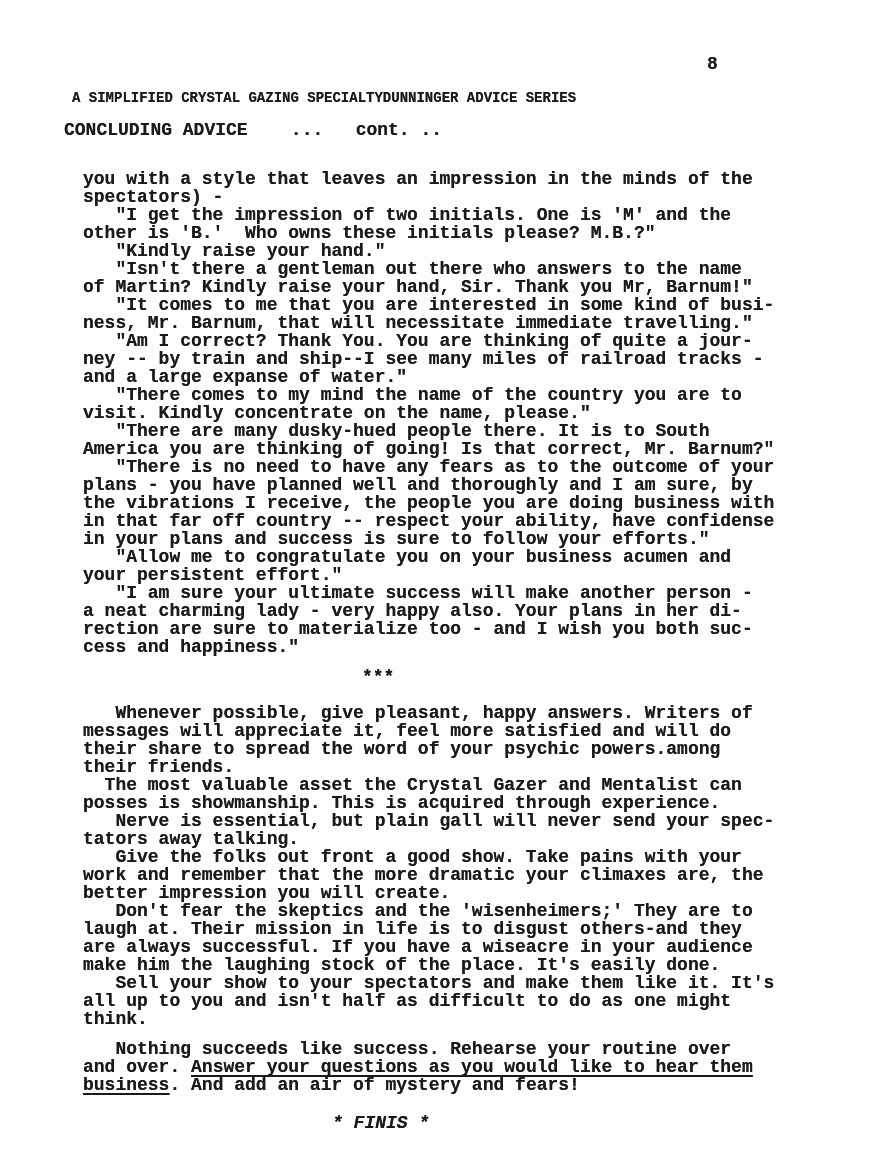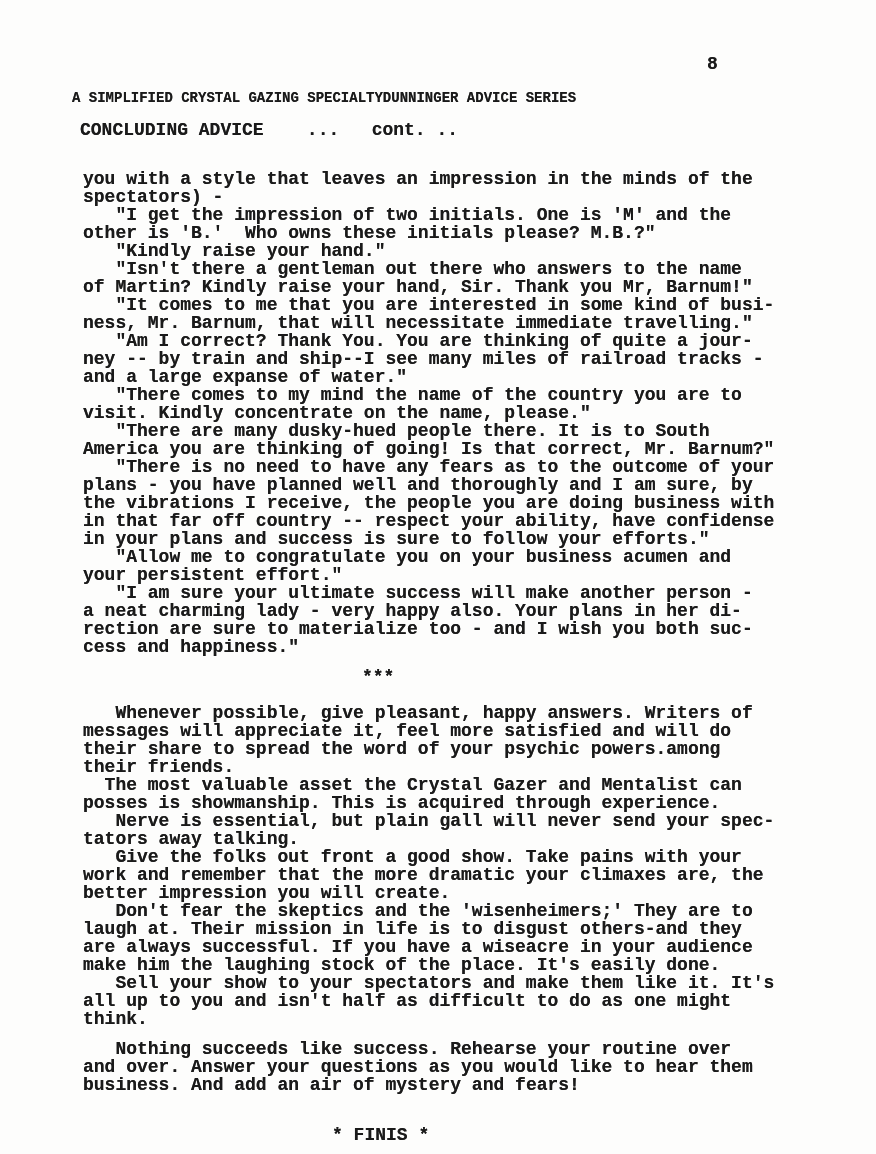--- a/index.html
+++ b/index.html
@@ -33,21 +33,21 @@
     width: 700px;
     display: flex;
     justify-content: flex-start;
     font-size: 14px;
     line-height: 20px;
     white-space: pre;
   }
   .subheading {
     position: absolute;
     top: 120px;
-    left: 80px;
+    left: 64px;
     font-size: 18px;
     line-height: 20px;
     white-space: pre;
   }
   .body-text {
     position: absolute;
     top: 158px;
     left: 71px;
     width: 730px;
     font-size: 18px;
@@ -57,28 +57,30 @@
     white-space: pre-wrap;
     margin: 12px;
   }
   .separator {
     white-space: pre;
     padding-left: 291px;
     height: 18px;
     margin-bottom: 18px;
   }
   .u {
+    text-decoration: underline;
     text-decoration-thickness: 1.5px;
     text-underline-offset: 3px;
     text-decoration-skip-ink: none;
   }
   .finis {
     white-space: pre;
-    margin-top: 32px;
+    margin-top: 20px;
     padding-left: 261px;
+    font-style: italic;
   }
 </style>
 </head>
 <body>
 
 <div class="page">
 
   <div class="page-number">8</div>
 
   <div class="header-row">

